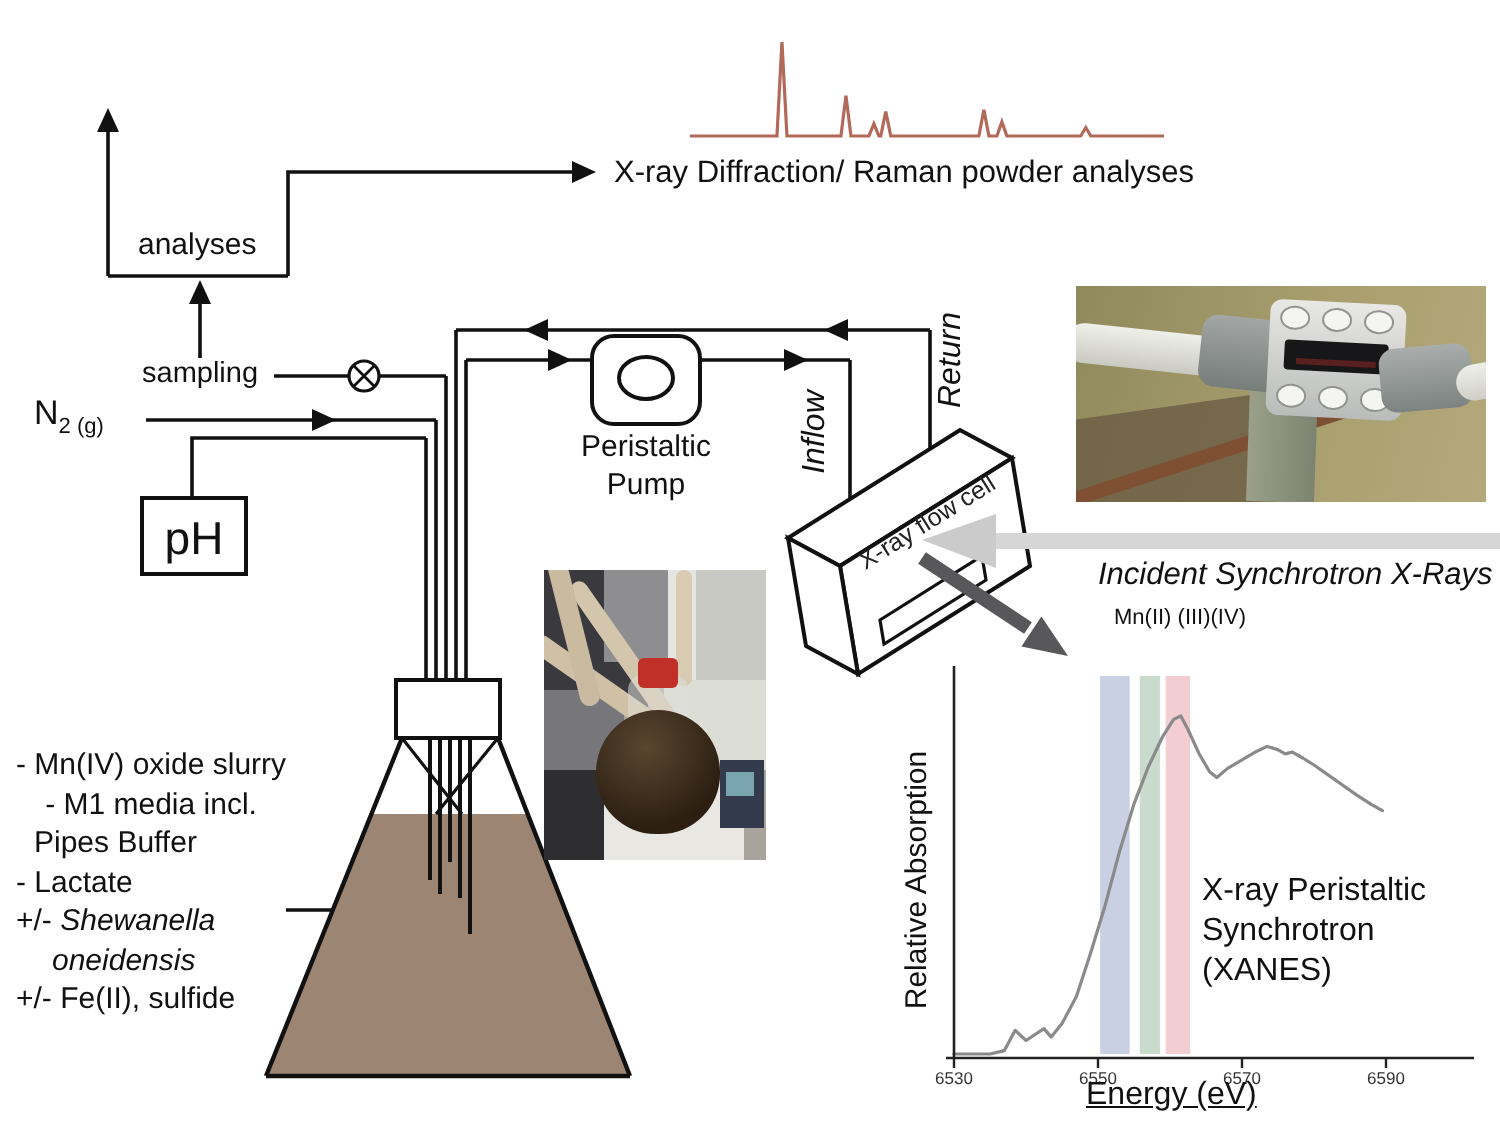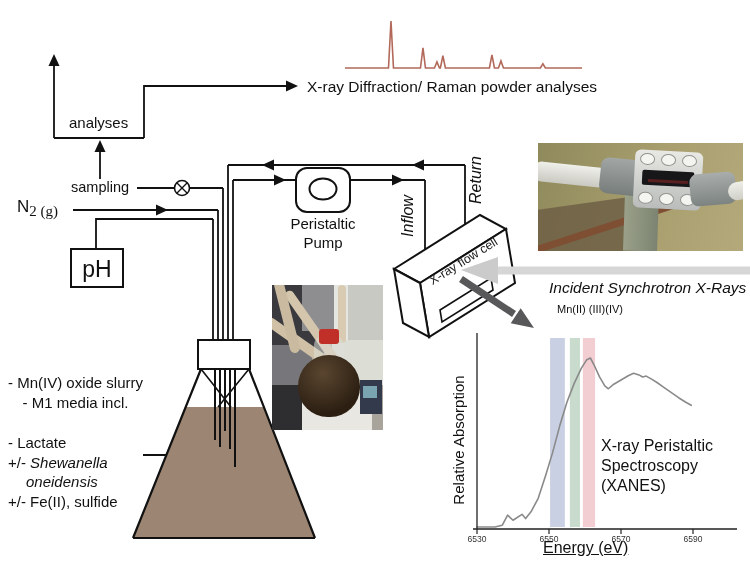--- a/index.html
+++ b/index.html
@@ -118,44 +118,45 @@
         <text x="621" y="542" text-anchor="middle" font-size="8.5" fill="#333" font-family="&quot;Liberation Sans&quot;, sans-serif">6570</text>
         <line x1="693" y1="529" x2="693" y2="534" stroke="#222" stroke-width="1.2"></line>
         <text x="693" y="542" text-anchor="middle" font-size="8.5" fill="#333" font-family="&quot;Liberation Sans&quot;, sans-serif">6590</text>
       </g>
   </svg>
 
   <div class="lbl" style="left:69px;top:114px;font-size:15px;">analyses</div>
   <div class="lbl" style="left:307px;top:78px;font-size:15.5px;">X-ray Diffraction/ Raman powder analyses</div>
   <div class="lbl" style="left:71px;top:179px;font-size:14.5px;">sampling</div>
   <div class="lbl" style="left:17px;top:197px;font-size:17px;">
-    <span>N</span><sub style="font-size:15px;font-family:Liberation Serif, serif;">2 (g)</sub>
+    <span>N</span><sub style="font-size:11px;">2 (g)</sub>
   </div>
   <div class="lbl center" style="left:71px;top:256px;width:52px;font-size:23px;">pH</div>
   <div class="lbl center" style="left:268px;top:214px;width:110px;font-size:15px;line-height:19px;">
     <div>Peristaltic</div>
     <div>Pump</div>
   </div>
   <div class="lbl rot90 it" style="left:369px;top:206px;width:80px;height:20px;font-size:16px;">Inflow</div>
   <div class="lbl rot90 it" style="left:437px;top:170px;width:80px;height:20px;font-size:16px;">Return</div>
   <div class="lbl center" style="left:409px;top:254px;width:110px;height:16px;font-size:12.5px;color:#222;transform:rotate(-32deg);transform-origin:center center;">X-ray flow cell</div>
   <div class="lbl it" style="left:549px;top:279px;font-size:15.5px;">Incident Synchrotron X-Rays</div>
   <div class="lbl" style="left:557px;top:303px;font-size:11px;">Mn(II) (III)(IV)</div>
   <div class="lbl" style="left:601px;top:436px;font-size:16px;line-height:20px;">
     <div>X-ray Peristaltic</div>
-    <div>Spectroscopy</div>
+    <div>Synchrotron</div>
     <div>(XANES)</div>
   </div>
   <div class="lbl rot90" style="left:374px;top:431px;width:170px;height:18px;font-size:15px;">Relative Absorption</div>
   <div class="lbl" style="left:543px;top:539px;font-size:16px;text-decoration:underline;">Energy (eV)</div>
 
   <div id="flask-labels">
       <div class="fline" style="padding-left: 0px;"><span>- Mn(IV) oxide slurry</span></div>
       <div class="fline" style="padding-left: 0px; text-align: center;"><span>- M1 media incl.</span></div>
-      <div class="fline" style="padding-left: 0px; margin-top: 21px;"><span>- Lactate</span></div>
+      <div class="fline" style="padding-left: 9px;"><span>Pipes Buffer</span></div>
+      <div class="fline" style="padding-left: 0px;"><span>- Lactate</span></div>
       <div class="fline" style="padding-left: 0px;"><span>+/- </span><span class="italic">Shewanella</span></div>
       <div class="fline" style="padding-left: 18px;"><span class="italic">oneidensis</span></div>
       <div class="fline" style="padding-left: 0px;"><span>+/- Fe(II), sulfide</span></div>
     </div>
 
   <div id="photo-flowcell">
     <div class="patch" style="left:-10px;top:60px;width:120px;height:60px;background:#6e5f45;transform:rotate(-8deg);opacity:.85;"></div>
     <div class="patch" style="left:-5px;top:80px;width:150px;height:7px;background:#7e4f33;transform:rotate(-18deg);"></div>
     <div class="patch" style="left:86px;top:50px;width:34px;height:58px;background:linear-gradient(90deg,#9aa089,#7c8471);transform:rotate(2deg);"></div>
     <div class="patch" style="left:-6px;top:22px;width:85px;height:20px;background:linear-gradient(#f0f0ea,#c9c9c2);border-radius:10px;transform:rotate(6deg);"></div>

